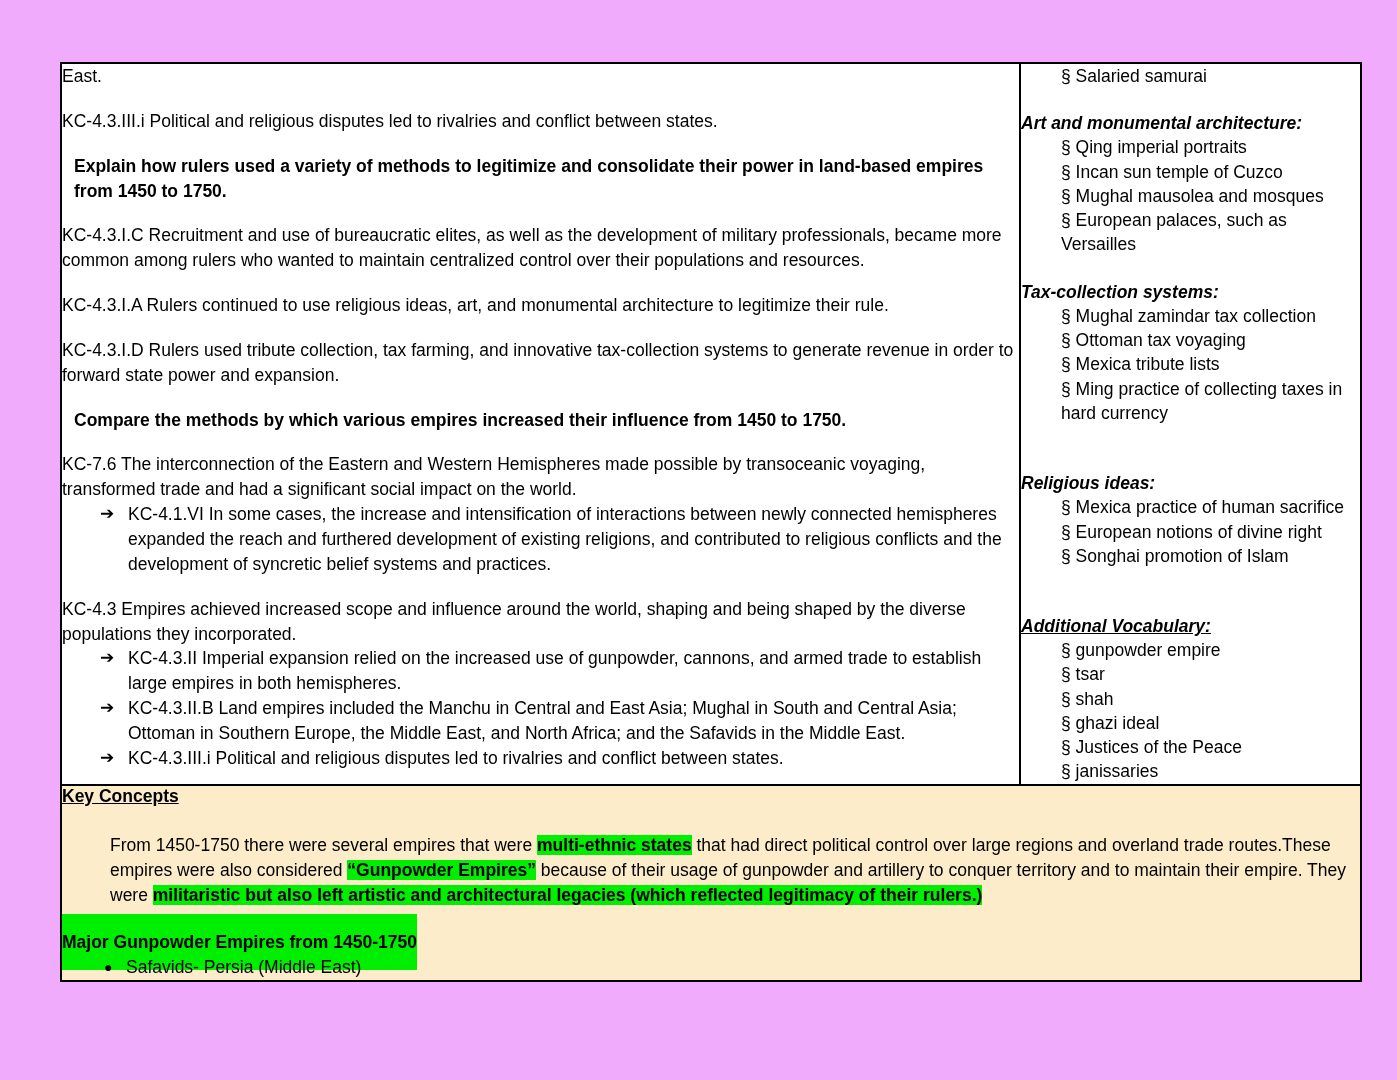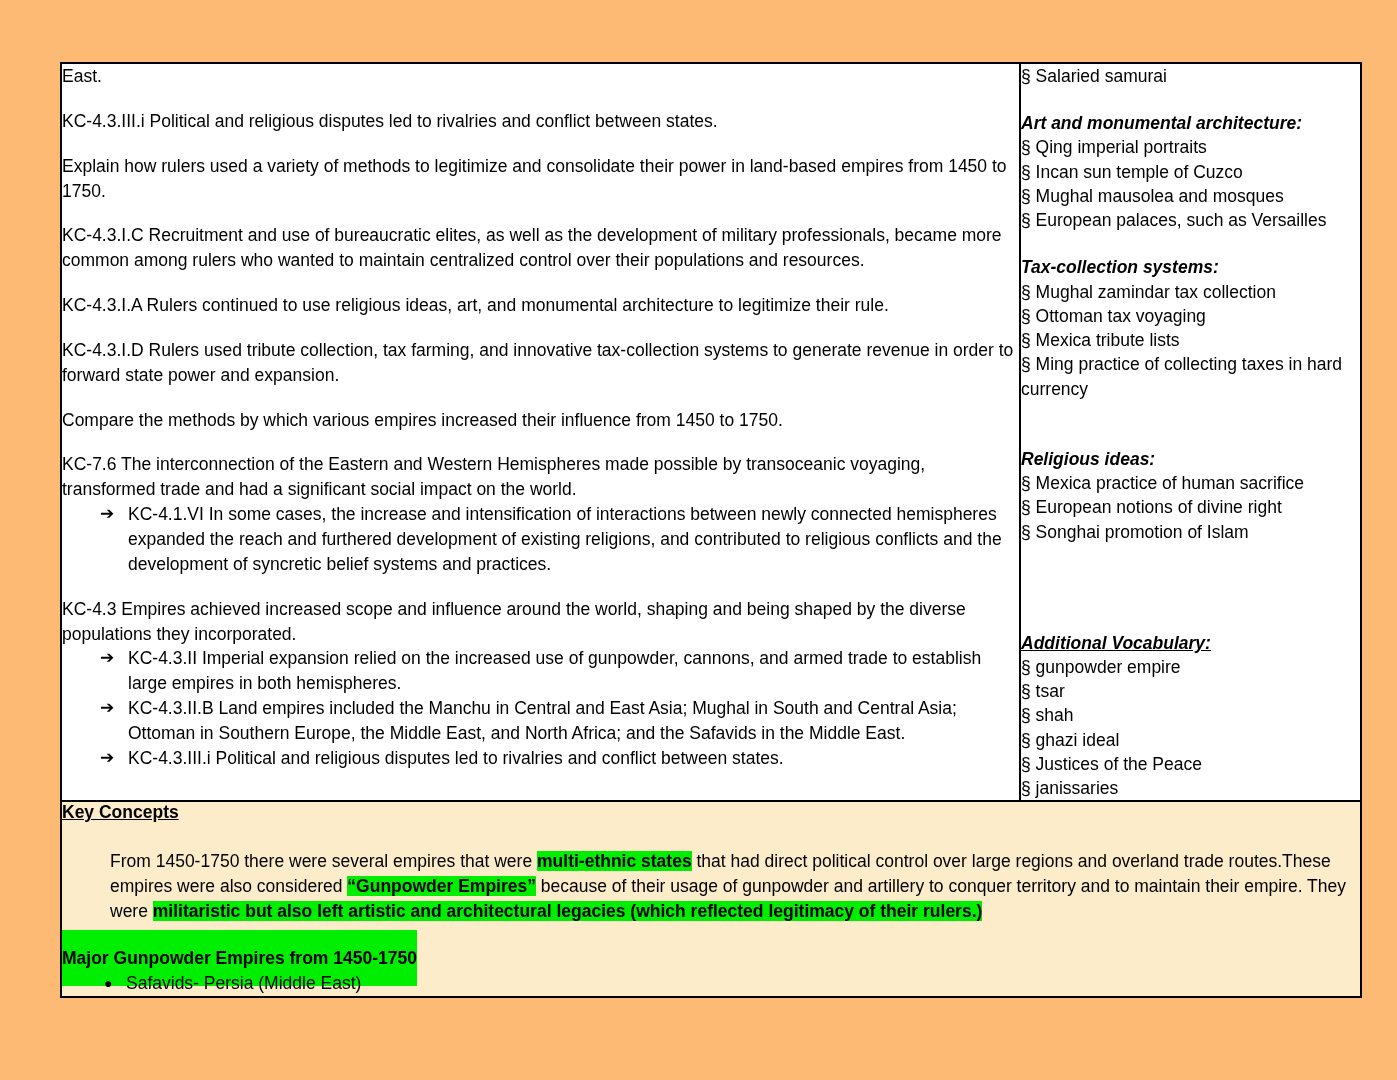--- a/index.html
+++ b/index.html
@@ -13,21 +13,21 @@
     height: 1080px;
     font-family: "Liberation Sans", sans-serif;
     color: #000000;
     overflow: hidden;
   }
 
   .page {
     position: relative;
     width: 1397px;
     height: 1080px;
-    background: #fdba74;
+    background: #f0abfc;
   }
 
   
   .doc-table {
     position: absolute;
     left: 60px;
     top: 62px;
     width: 1300px;
     border: 2px solid #000000;
     border-collapse: collapse;
@@ -47,21 +47,21 @@
   .cell-pad-right { padding: 12px 8px 10px 10px; }
   .cell-pad-wide  { padding: 12px 14px 16px 10px; margin-top: 21px; }
 
   
   .p {
     font-size: 17.5px;
     line-height: 1.42;
     margin: 0 0 20px 0;
   }
   .p.tight { margin-bottom: 0; }
-  .p.bold { font-weight: normal; }
+  .p.bold { font-weight: bold; margin-left: 12px; }
 
   .arrow-list {
     list-style: none;
     margin: 0 0 0 0;
     padding: 0;
   }
   .arrow-item {
     position: relative;
     font-size: 17.5px;
     line-height: 1.42;
@@ -75,29 +75,30 @@
     font-size: 17px;
     line-height: 1.42;
   }
 
   
   .r-line {
     font-size: 17.5px;
     line-height: 1.385;
     margin: 0;
     white-space: normal;
+    padding-left: 40px;
   }
   .r-head {
     font-size: 17.5px;
     line-height: 1.385;
     font-weight: bold;
     margin: 0;
     font-style: italic;
   }
-  .r-head.underline { text-decoration: underline; margin-top: 41px; }
+  .r-head.underline { text-decoration: underline; }
   .r-gap { height: 23px; }
   .r-gap-big { height: 46px; }
 
   
   .kc-cell {
     background: #fcecca;
   }
   .kc-title {
     font-size: 17.5px;
     font-weight: bold;

